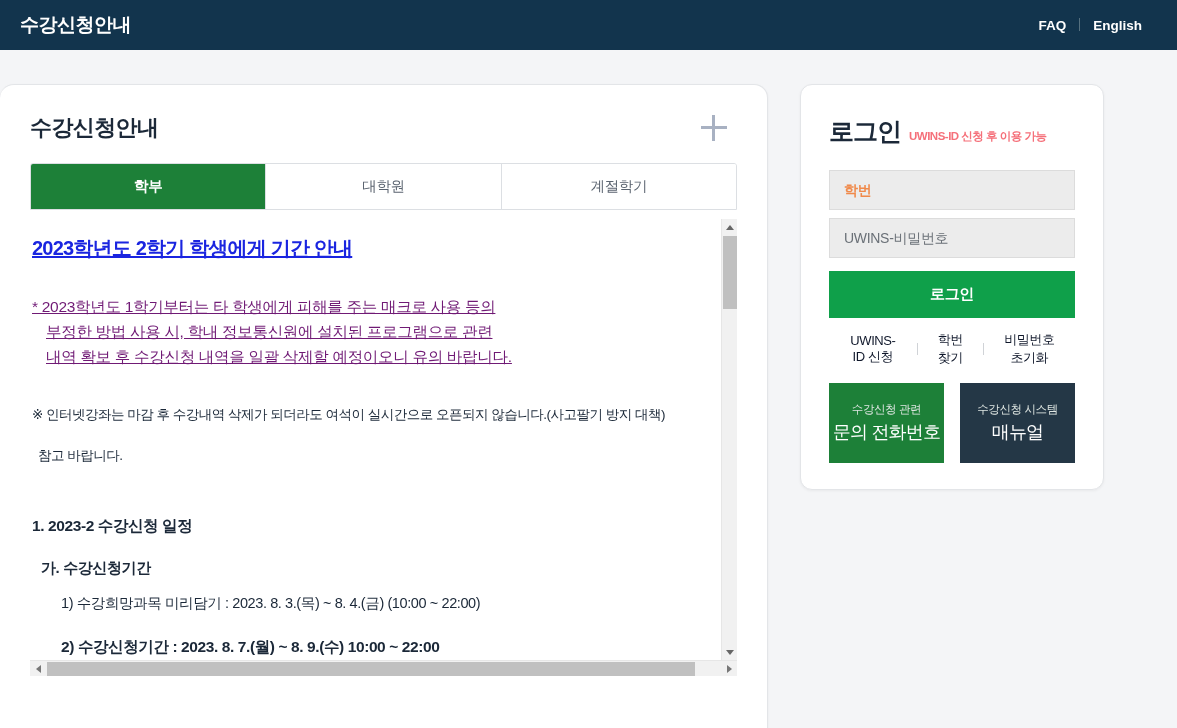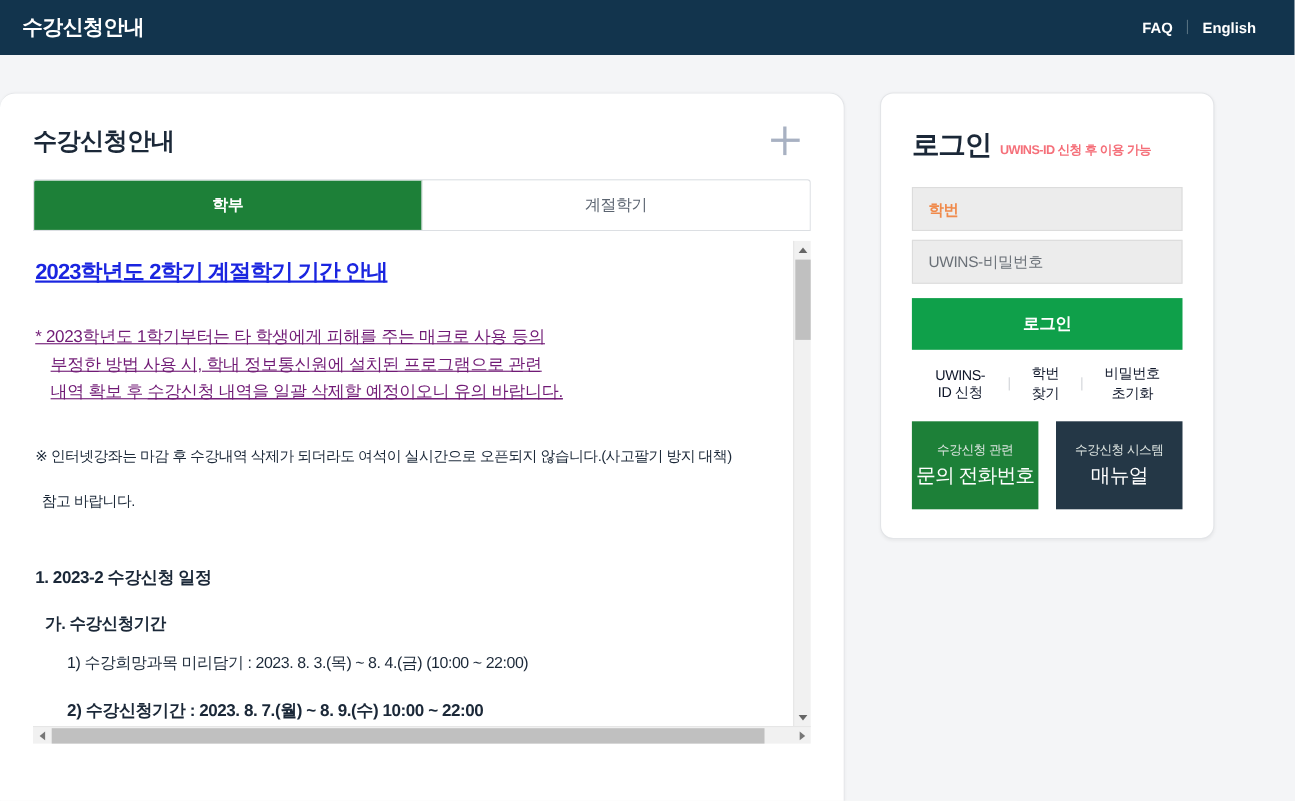--- a/index.html
+++ b/index.html
@@ -363,28 +363,29 @@
 
   <div class="notice-card">
 
     <div class="notice-head">
       <div class="notice-title">수강신청안내</div>
       <div class="plus-icon"></div>
     </div>
 
     <div class="tabs">
       <div class="tab active">학부</div>
+      <div class="tab">대학원</div>
       <div class="tab">계절학기</div>
     </div>
 
     <div class="content-wrap">
       <div class="content-scroll">
         <div class="content-body">
 
-          <div class="doc-title">2023학년도 2학기 계절학기 기간 안내 </div>
+          <div class="doc-title">2023학년도 2학기 학생에게 기간 안내 </div>
 
           <div class="warn-block">
             <span>* 2023학년도 1학기부터는  타 학생에게 피해를 주는  매크로 사용 등의</span>
             <span class="indent">부정한 방법 사용 시,  학내 정보통신원에 설치된 프로그램으로  관련</span>
             <span class="indent"><span>내역 확보 후 </span><span class="warn-u">수강신청  내역을  일괄  삭제할 예정이오니  유의 바랍니다.</span></span>
           </div>
 
           <div class="note-line">※ 인터넷강좌는 마감 후 수강내역 삭제가 되더라도 여석이 실시간으로 오픈되지 않습니다.(사고팔기 방지 대책)</div>
           <div class="note-line2">참고 바랍니다.</div>
 

